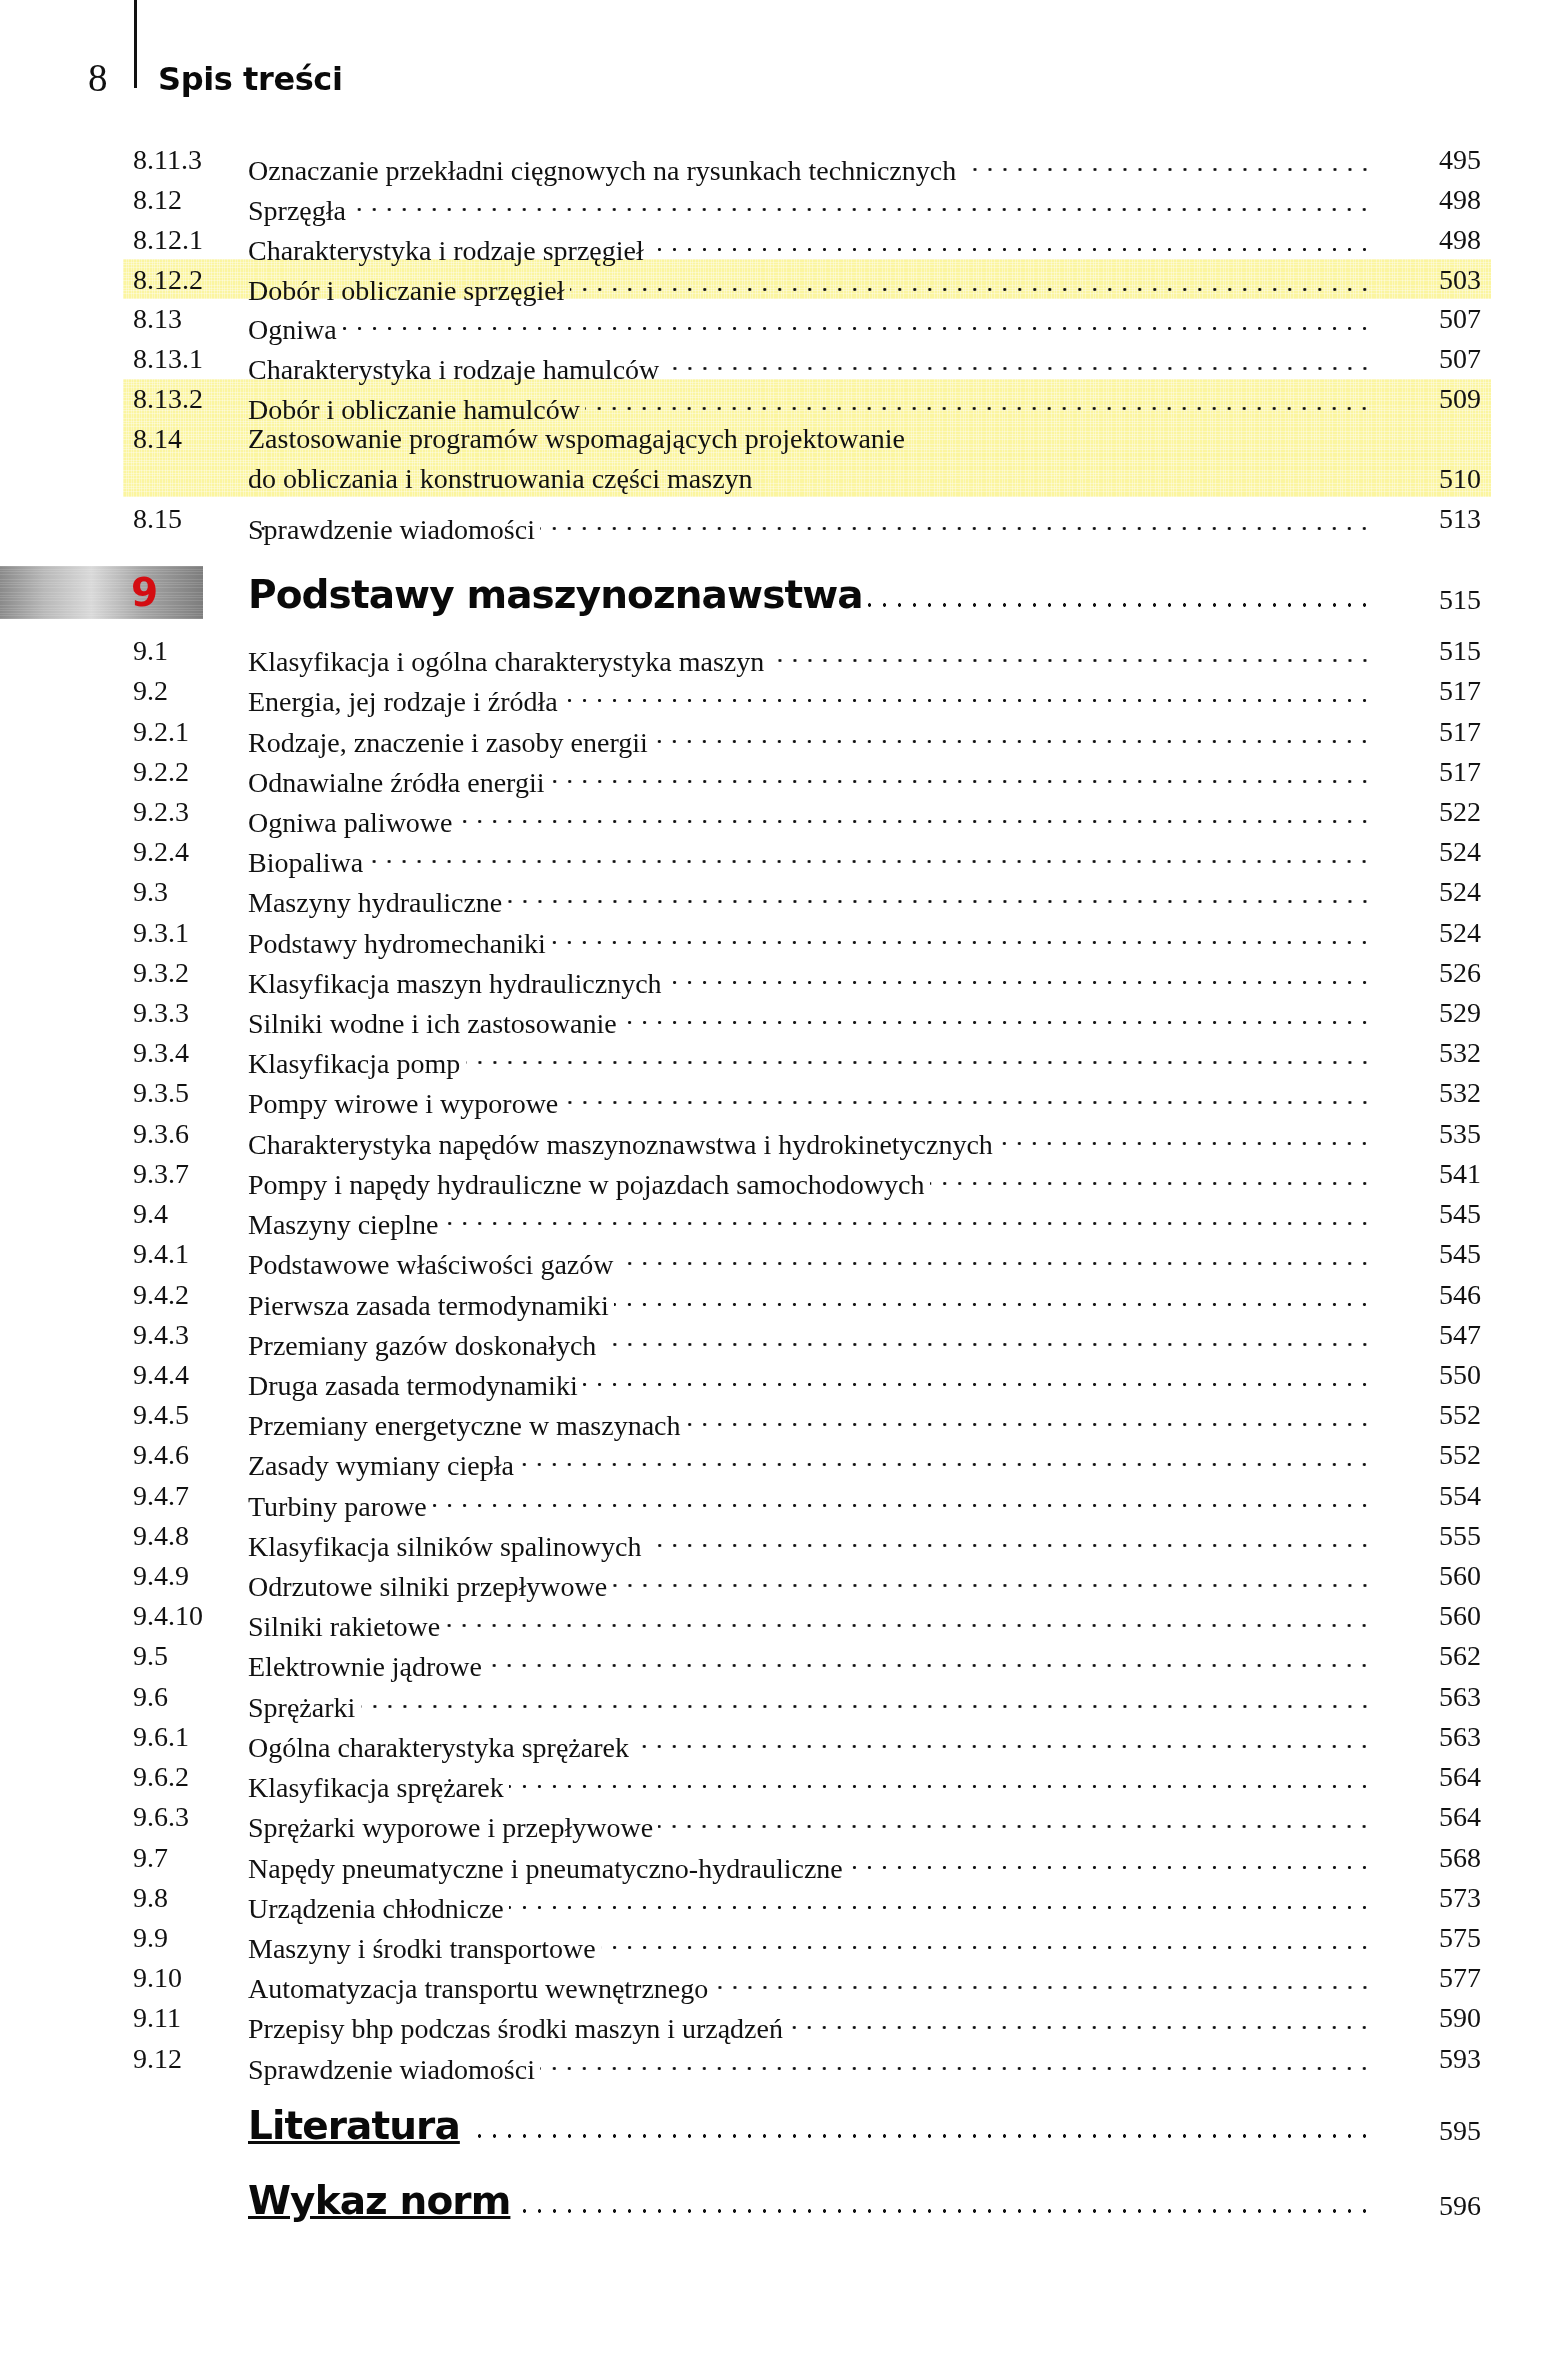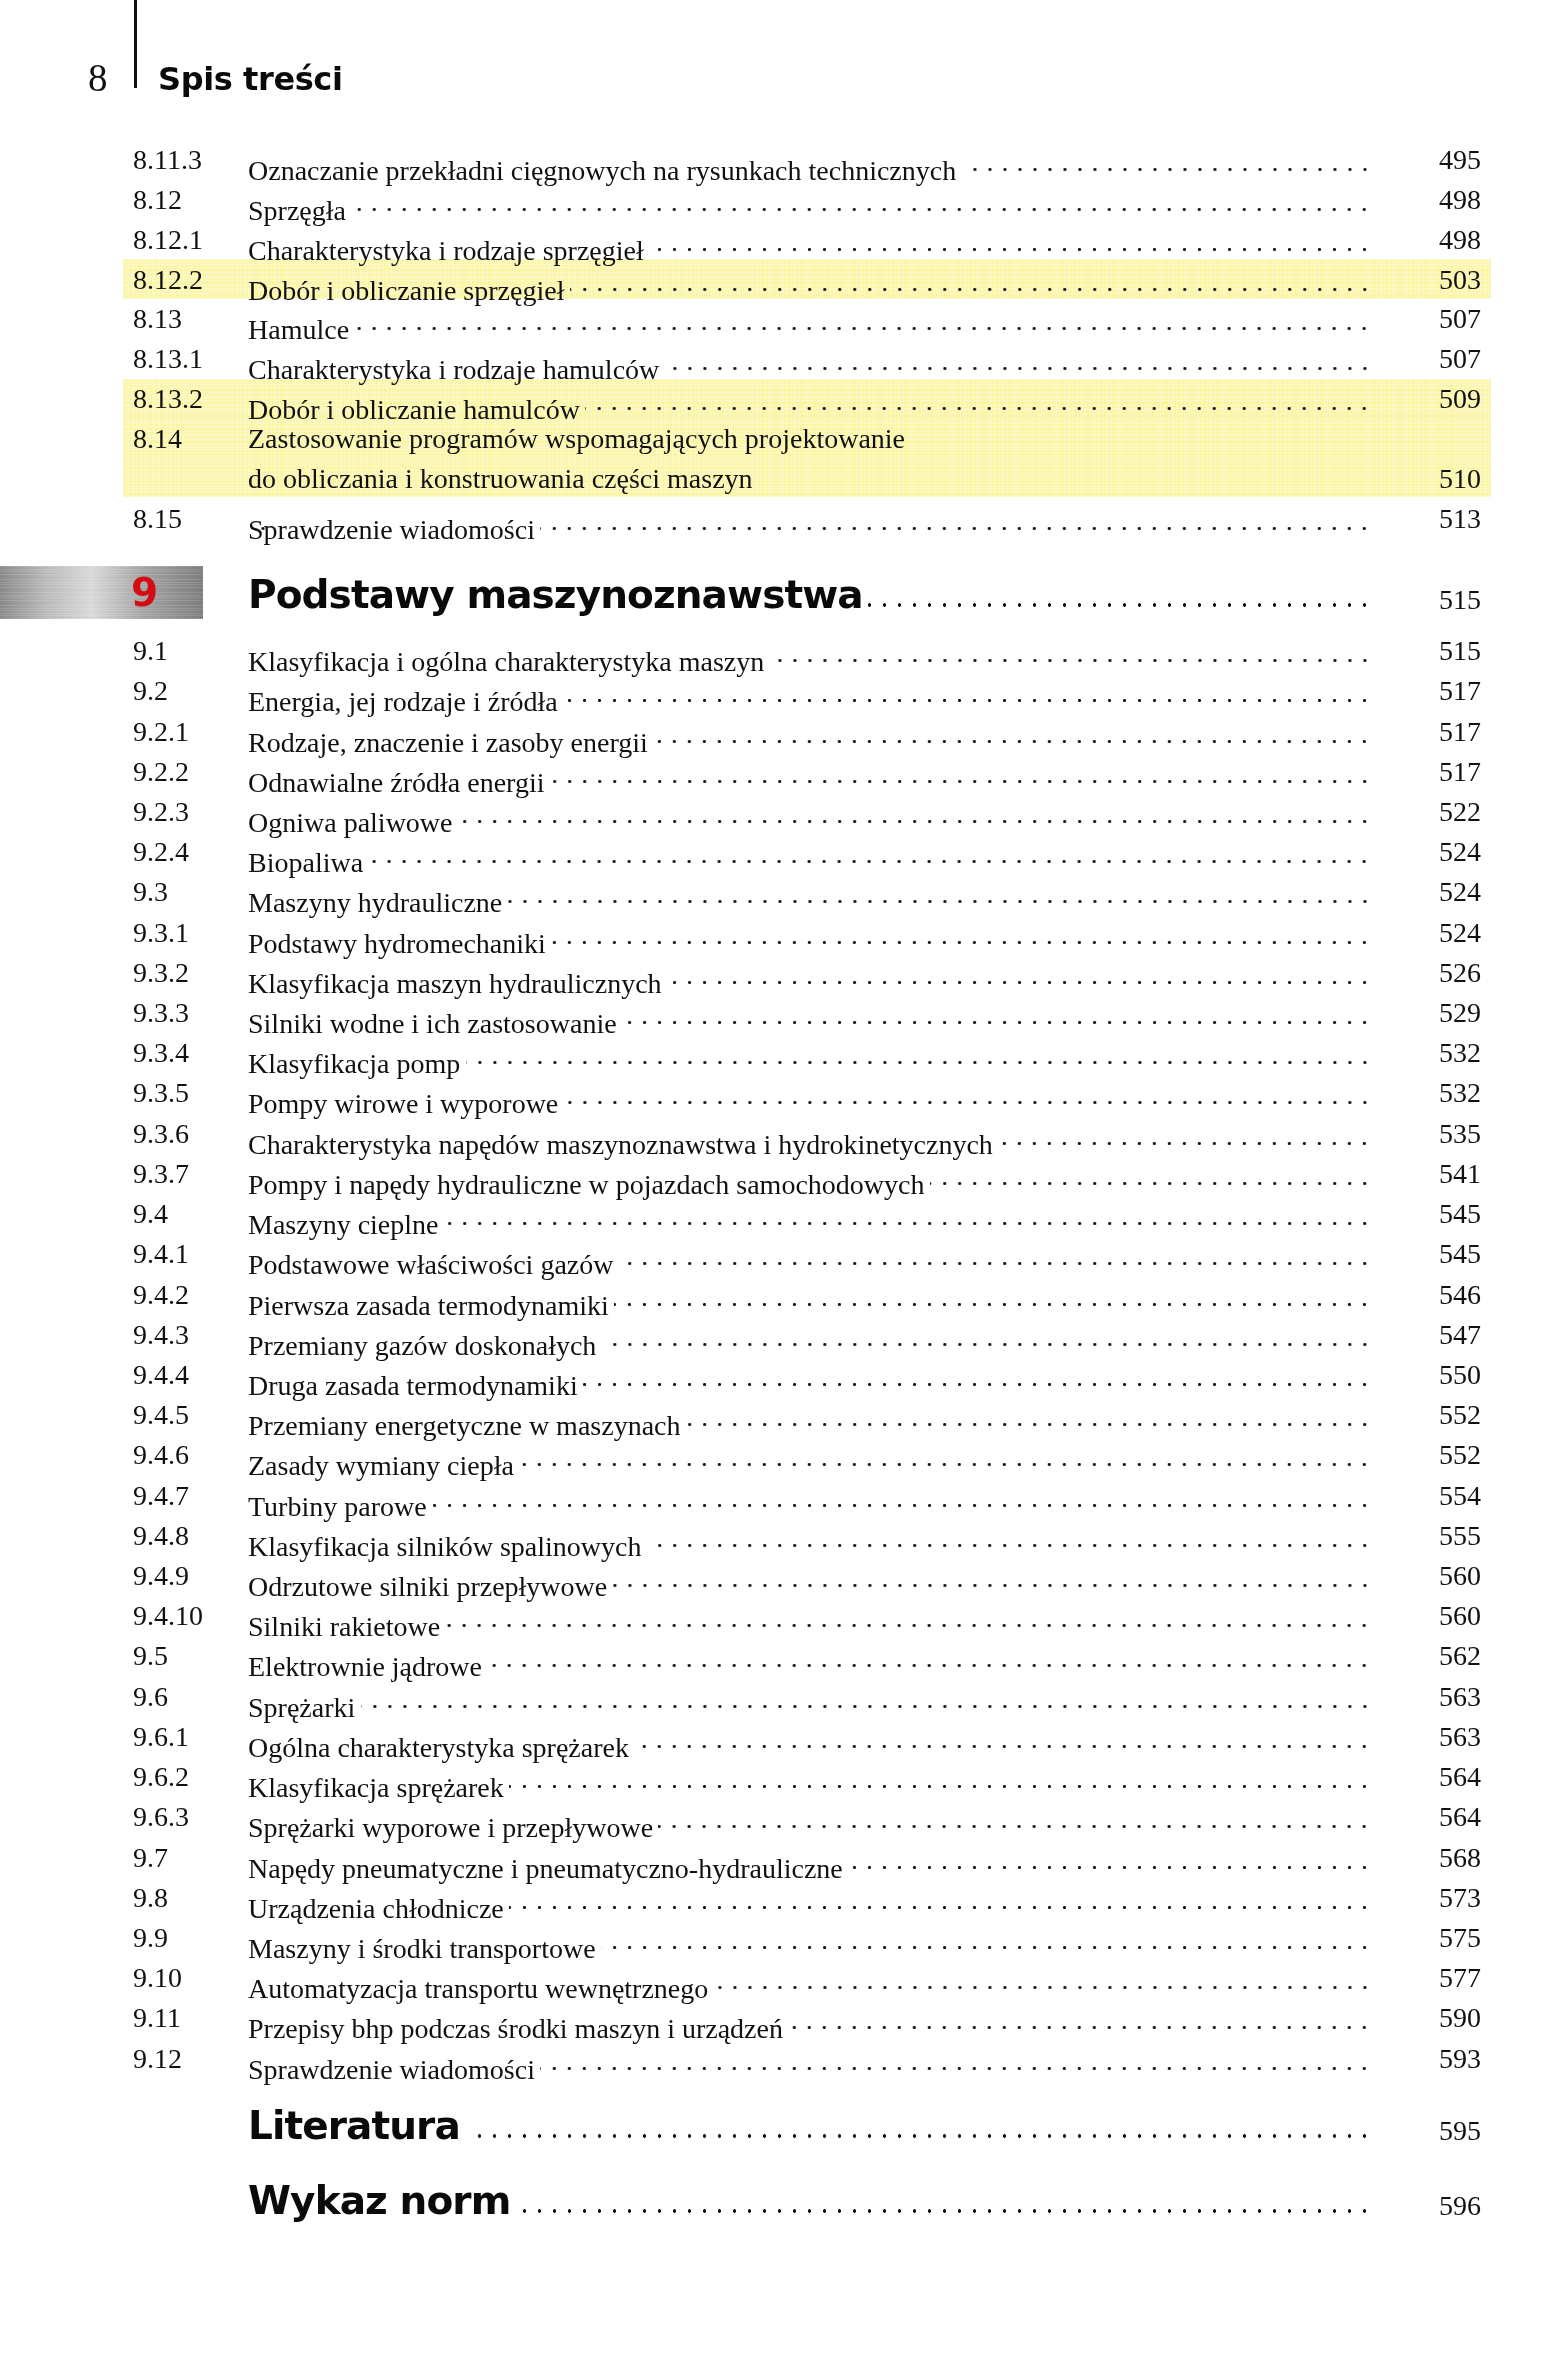--- a/index.html
+++ b/index.html
@@ -83,21 +83,21 @@
     background-size: 15px 3.5px; background-repeat: repeat-x; background-position: right center;
   }
   .chapter-row .page, .back-row .page {
     position: absolute; right: 0; top: 5.3px; font-size: 28px; line-height: 49px;
   }
   .back-row {
     position: absolute; left: 248px; width: 1233px; height: 49px; line-height: 49px;
   }
   .back-row .btitle {
     position: absolute; left: 0; top: 0; font-size: 39px; font-weight: bold; white-space: nowrap;
-    font-family: "DejaVu Sans", "Liberation Sans", sans-serif; letter-spacing: -0.9px; color: #0a0a0a;
+    font-family: "DejaVu Sans", "Liberation Sans", sans-serif; letter-spacing: -0.9px; color: #0a0a0a; text-decoration: underline;
   }
 </style>
 </head>
 <body>
 
 <div class="page-rule"></div>
 <div class="page-number">8</div>
 <div class="running-title">Spis treści</div>
 
 <div class="toc" id="toc">
@@ -134,21 +134,21 @@
         <span class="num">8.12.2</span>
         <div class="title-wrap">
           <span class="title">Dobór i obliczanie sprzęgieł</span>
           <span class="leader"></span>
         </div>
         <span class="page">503</span>
       </div>
       <div class="row" style="top: 299px;">
         <span class="num">8.13</span>
         <div class="title-wrap">
-          <span class="title">Hamulce</span>
+          <span class="title">Ogniwa</span>
           <span class="leader"></span>
         </div>
         <span class="page">507</span>
       </div>
       <div class="row" style="top: 339px;">
         <span class="num">8.13.1</span>
         <div class="title-wrap">
           <span class="title">Charakterystyka i rodzaje hamulców</span>
           <span class="leader"></span>
         </div>

